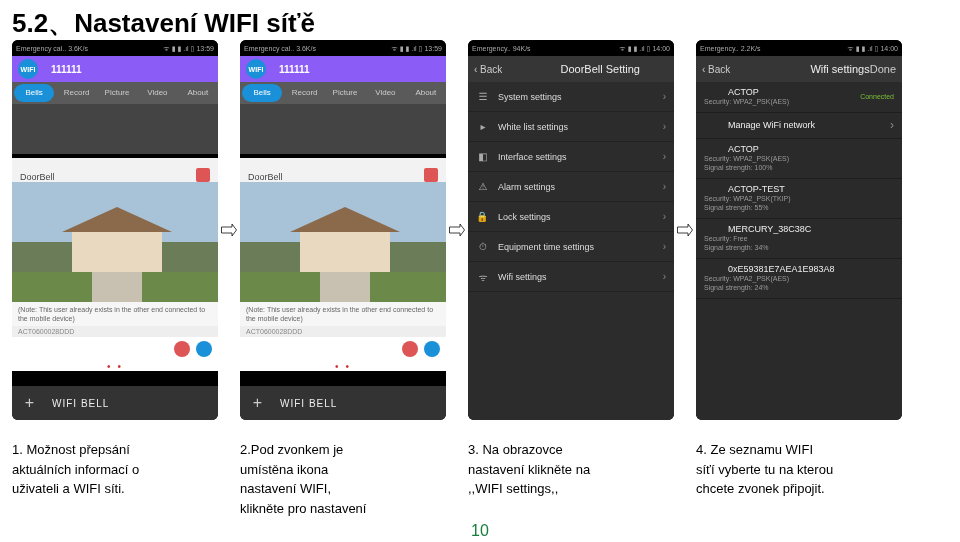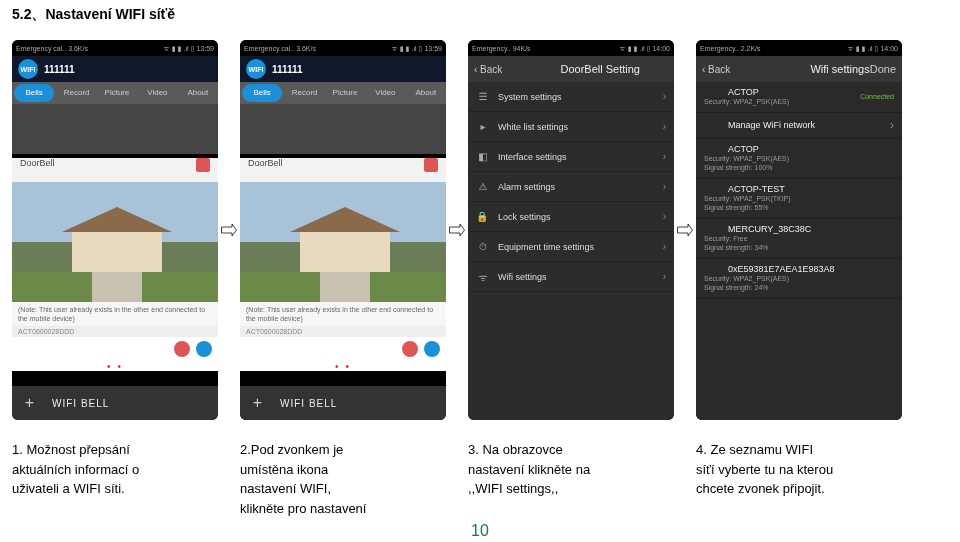--- a/index.html
+++ b/index.html
@@ -1,31 +1,31 @@
 <!DOCTYPE html>
 <html><head>
 <meta charset="utf-8">
 <style>
   * { box-sizing: border-box; margin: 0; padding: 0; }
   body { width: 960px; height: 542px; background: #fff; font-family: Arial, sans-serif; position: relative; }
-  .heading { position: absolute; top: 6px; left: 12px; font-size: 14px; font-weight: bold; color: #000; }
+  .heading { position: absolute; top: 6px; left: 12px; font-size: 26px; font-weight: bold; color: #000; }
   .phones { position: absolute; top: 40px; left: 12px; display: flex; align-items: center; }
   .phone { width: 206px; height: 380px; background: #000; border-radius: 6px; overflow: hidden; display: flex; flex-direction: column; font-size: 9px; color: #fff; }
   .statusbar { background: #000; height: 16px; display: flex; justify-content: space-between; align-items: center; padding: 0 4px; font-size: 7px; color: #aaa; }
   .statusbar .right { display: flex; gap: 2px; align-items: center; }
   .titlebar { background: #363636; height: 26px; display: flex; align-items: center; padding: 0 6px; font-size: 10px; color: #eee; }
-  .titlebar.blue { background: #0f172a; color: #fff; font-weight: bold; }
+  .titlebar.blue { background: #8b5cf6; color: #fff; font-weight: bold; gap: 7px; }
   .titlebar .back { font-size: 10px; color: #ccc; margin-right: 8px; }
   .titlebar .center { flex: 1; text-align: right; font-size: 11px; }
   .titlebar .done { font-size: 11px; color: #ccc; }
   .wifi-icon { width: 20px; height: 20px; border-radius: 50%; background: #1a90d8; display: inline-flex; align-items: center; justify-content: center; font-size: 7px; margin-right: 6px; color: #fff; font-weight: bold; }
   .tabs { display: flex; background: #5a5a5a; height: 22px; }
   .tab { flex: 1; text-align: center; line-height: 22px; font-size: 8px; color: #ccc; }
   .tab.active { background: #1a90d8; color: #fff; border-radius: 10px; margin: 2px; line-height: 18px; }
-  .device-row { background: #f2f2f2; color: #444; height: 24px; display: flex; align-items: flex-start; justify-content: space-between; padding: 0 8px; margin-top: 4px; }
+  .device-row { background: #f2f2f2; color: #444; height: 24px; display: flex; align-items: flex-end; justify-content: space-between; padding: 0 8px; margin-top: 4px; }
   .trash { width: 14px; height: 14px; background: #d55; border-radius: 2px; display: inline-block; }
   .preview { width: 100%; height: 120px; background: linear-gradient(#a8c2d8 0%, #a8c2d8 50%, #6b7d58 50%, #6b7d58 100%); position: relative; overflow:hidden; }
   .house { position: absolute; bottom: 30px; left: 60px; width: 90px; height: 40px; background: #e8d9c0; }
   .roof { position: absolute; bottom: 70px; left: 50px; width: 0; height: 0; border-left: 55px solid transparent; border-right: 55px solid transparent; border-bottom: 25px solid #8a6a4a; }
   .lawn { position:absolute; bottom:0; left:0; right:0; height:30px; background:#6b8a4a;}
   .paved { position:absolute; bottom:0; left:80px; width:50px; height:30px; background:#c8c0b0;}
   .info-row { background: #f6f6f6; color: #666; font-size: 7px; padding: 3px 6px; line-height: 9px; }
   .info-sub { background: #eee; color: #888; font-size: 7px; padding: 2px 6px; }
   .action-bar { background: #fff; height: 24px; display: flex; align-items: center; justify-content: flex-end; padding: 0 6px; gap: 6px; }
   .gear { width: 16px; height: 16px; background: #1a90d8; border-radius: 50%; display:inline-block; }

